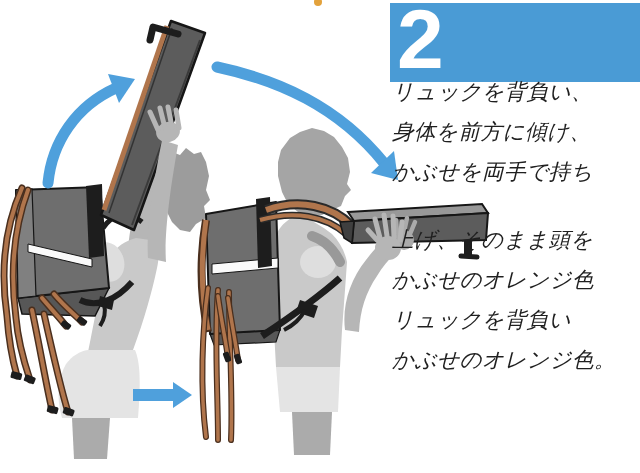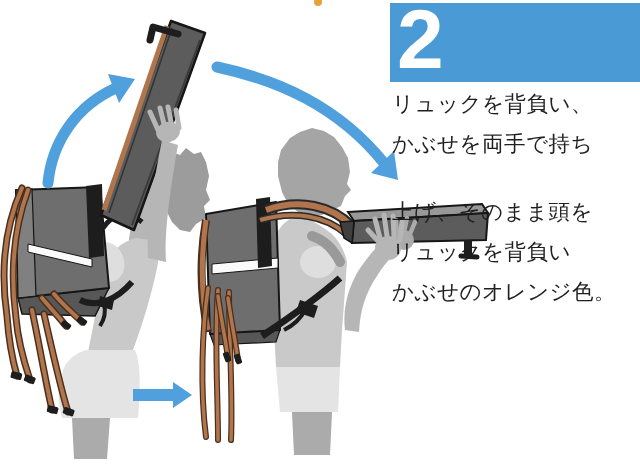--- a/index.html
+++ b/index.html
@@ -10,22 +10,22 @@
   svg.art{position:absolute;left:0;top:0;}
   .step-badge{
     position:absolute;left:390px;top:3px;width:250px;height:79px;
     background:var(--accent_blue);display:flex;align-items:center;
   }
   .step-badge .num{
     color:#ffffff;font-size:84px;font-weight:bold;line-height:1;
     padding-left:7px;margin-top:-8px;
   }
   .instructions{
-    position:absolute;left:392px;top:84px;width:246px;
-    color:var(--text_dark);font-size:21.5px;
+    position:absolute;left:392px;top:72px;width:246px;
+    color:var(--text_dark);font-size:21.5px;font-style:italic;
   }
   .instructions .line{height:40px;line-height:40px;white-space:nowrap;letter-spacing:.5px;}
   .para2{margin-top:28px;}
 
   
   .c-arrow{fill:var(--arrow_blue);}
   .s-arrow{stroke:var(--arrow_blue);fill:none;}
   .c-strap{stroke:var(--strap_orange);fill:none;}
   .c-strapedge{stroke:var(--strap_outline);fill:none;}
   .c-bag{fill:var(--bag_gray);}
@@ -227,22 +227,24 @@
     <circle cx="318" cy="2" r="4" fill="#E3A23C"></circle>
   </svg>
 
   <div class="step-badge">
     <span class="num">2</span>
   </div>
 
   <div class="instructions">
     <div class="para">
       <div class="line">リュックを背負い、</div>
+      <div class="line">身体を前方に傾け、</div>
       <div class="line">かぶせを両手で持ち</div>
     </div>
     <div class="para para2">
       <div class="line">上げ、そのまま頭を</div>
+      <div class="line">かぶせのオレンジ色</div>
       <div class="line">リュックを背負い</div>
       <div class="line">かぶせのオレンジ色。</div>
     </div>
   </div>
 
 </div>
 
 </body></html>

